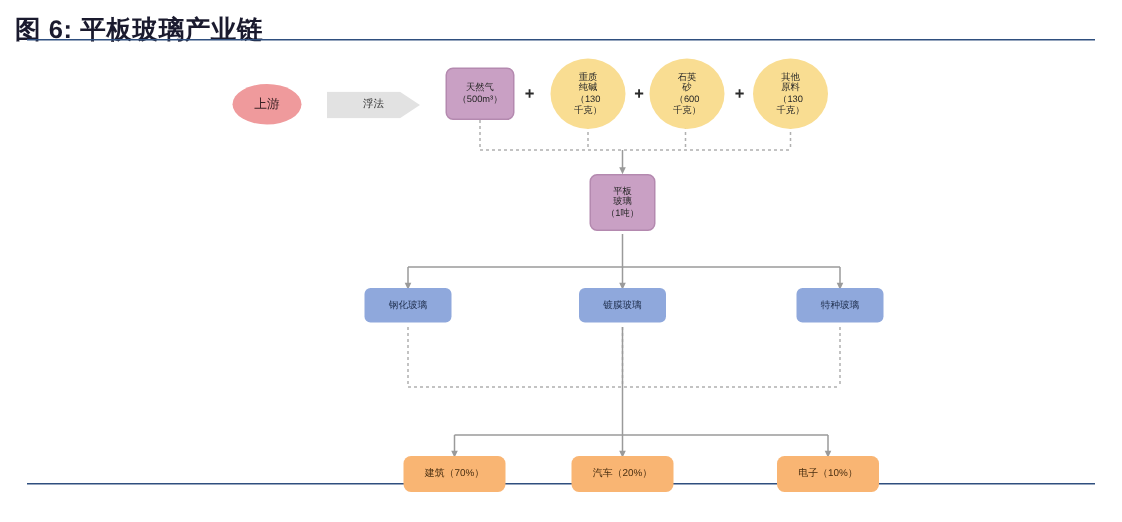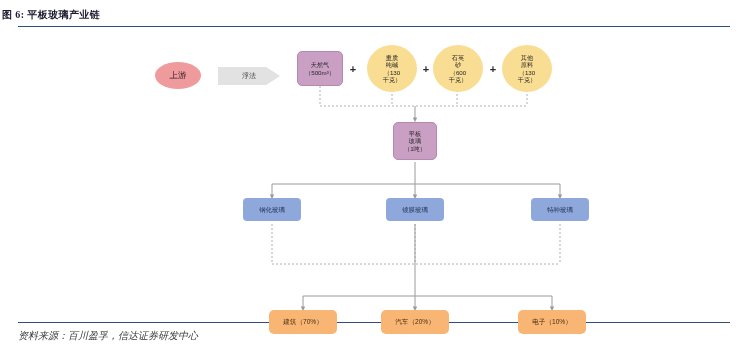--- a/index.html
+++ b/index.html
@@ -14,28 +14,27 @@
     position: relative;
     width: 748px;
     height: 348px;
     background: #ffffff;
     overflow: hidden;
   }
 
   
   .fig-title {
     position: absolute;
-    left: 2px;
+    left: 10px;
     top: 8px;
-    font-size: 10px;
+    font-size: 17px;
     font-weight: bold;
     color: #1a1a2e;
     letter-spacing: 0.4px;
     white-space: nowrap;
-    font-family: Liberation Serif, serif;
   }
   .rule-top {
     position: absolute;
     left: 18px;
     top: 26px;
     width: 712px;
     height: 1px;
     background: #2f4f7f;
   }
 
@@ -58,21 +57,20 @@
     white-space: nowrap;
   }
 
   
   #diagram {
     position: absolute;
     left: 0;
     top: 28px;
     width: 748px;
     height: 292px;
-    margin-top: 6px;
   }
   #wires {
     position: absolute;
     left: 0;
     top: 0;
     width: 748px;
     height: 292px;
   }
 
   
@@ -235,15 +233,14 @@
 
     <div class="node node-rect-orange" style="left:269px; top:276px; width:68px; height:24px;">建筑（70%）</div>
 
     <div class="node node-rect-orange" style="left:381px; top:276px; width:68px; height:24px;">汽车（20%）</div>
 
     <div class="node node-rect-orange" style="left:518px; top:276px; width:68px; height:24px;">电子（10%）</div>
 
   </div>
 
   <div class="rule-bottom"></div>
-  <div class="fig-source">资料来源：百川盈孚，信达证券研发中心</div>
 
 </div>
 
 </body></html>

